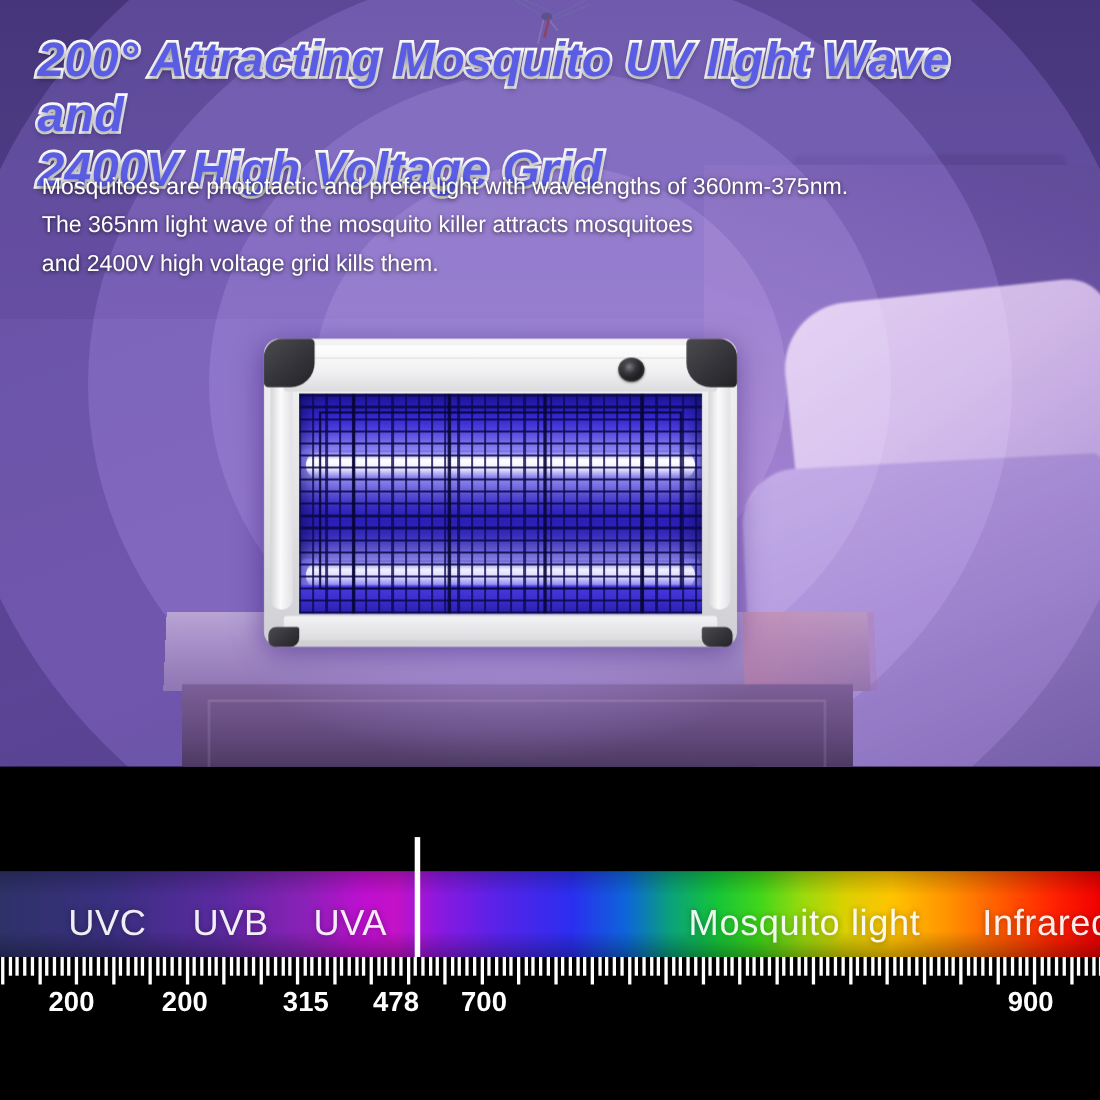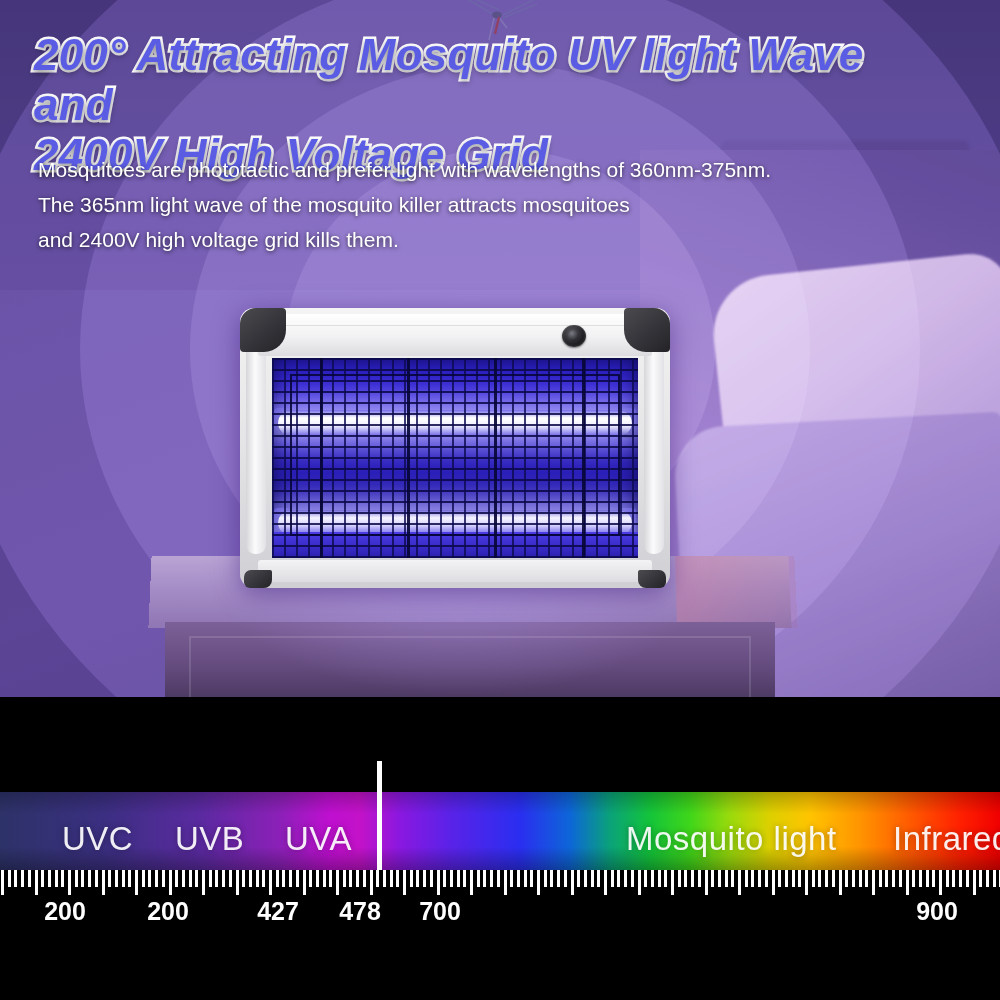--- a/index.html
+++ b/index.html
@@ -504,20 +504,20 @@
         <div class="tick minor" style="left: 965.8px;"></div>
         <div class="tick major" style="left: 972.5px;"></div>
         <div class="tick minor" style="left: 979.2px;"></div>
         <div class="tick minor" style="left: 985.9px;"></div>
         <div class="tick minor" style="left: 992.6px;"></div>
         <div class="tick minor" style="left: 999.3px;"></div>
       </div>
     <div id="axis-numbers">
         <div class="axis-num" style="left: 65px;">200</div>
         <div class="axis-num" style="left: 168px;">200</div>
-        <div class="axis-num" style="left: 278px;">427</div>
+        <div class="axis-num" style="left: 278px;">315</div>
         <div class="axis-num" style="left: 360px;">478</div>
         <div class="axis-num" style="left: 440px;">700</div>
         <div class="axis-num" style="left: 937px;">900</div>
       </div>
   </div>
 
 </div>
 
 </body></html>

